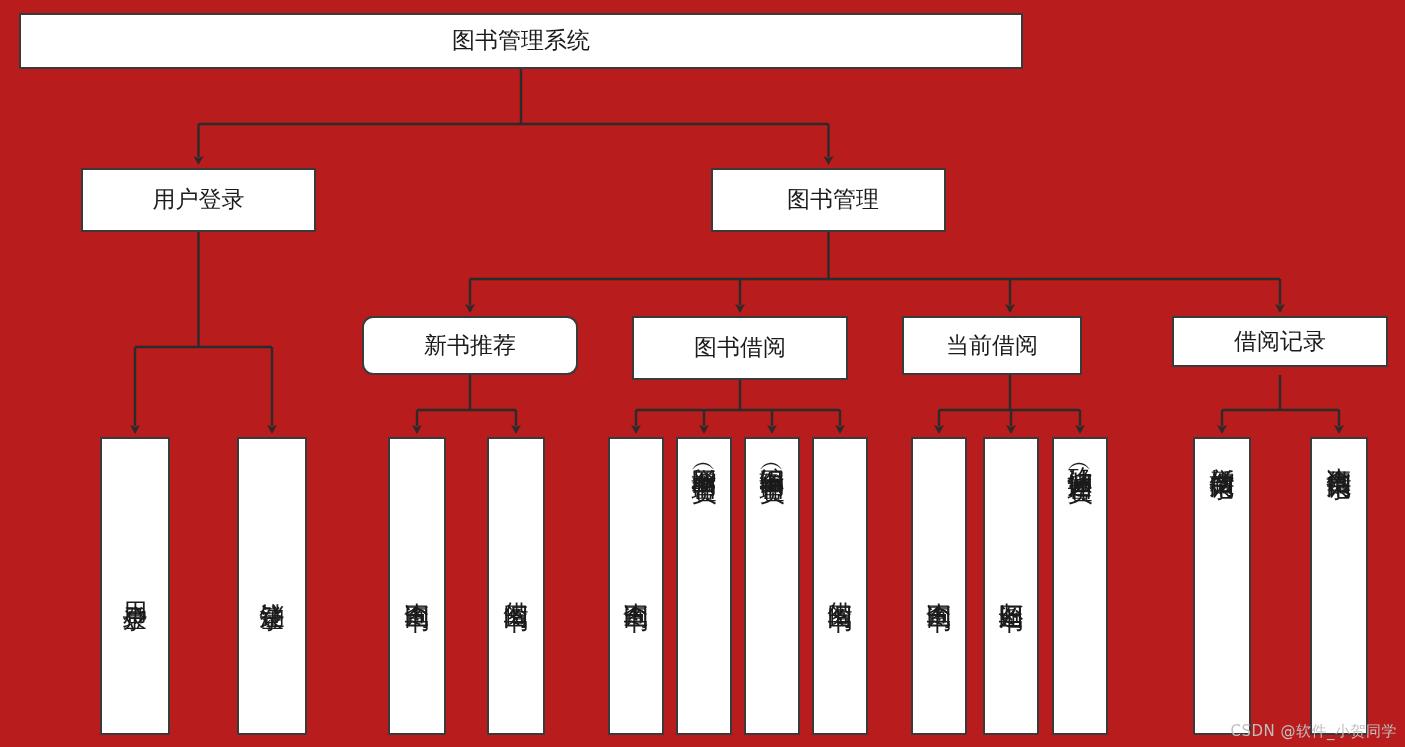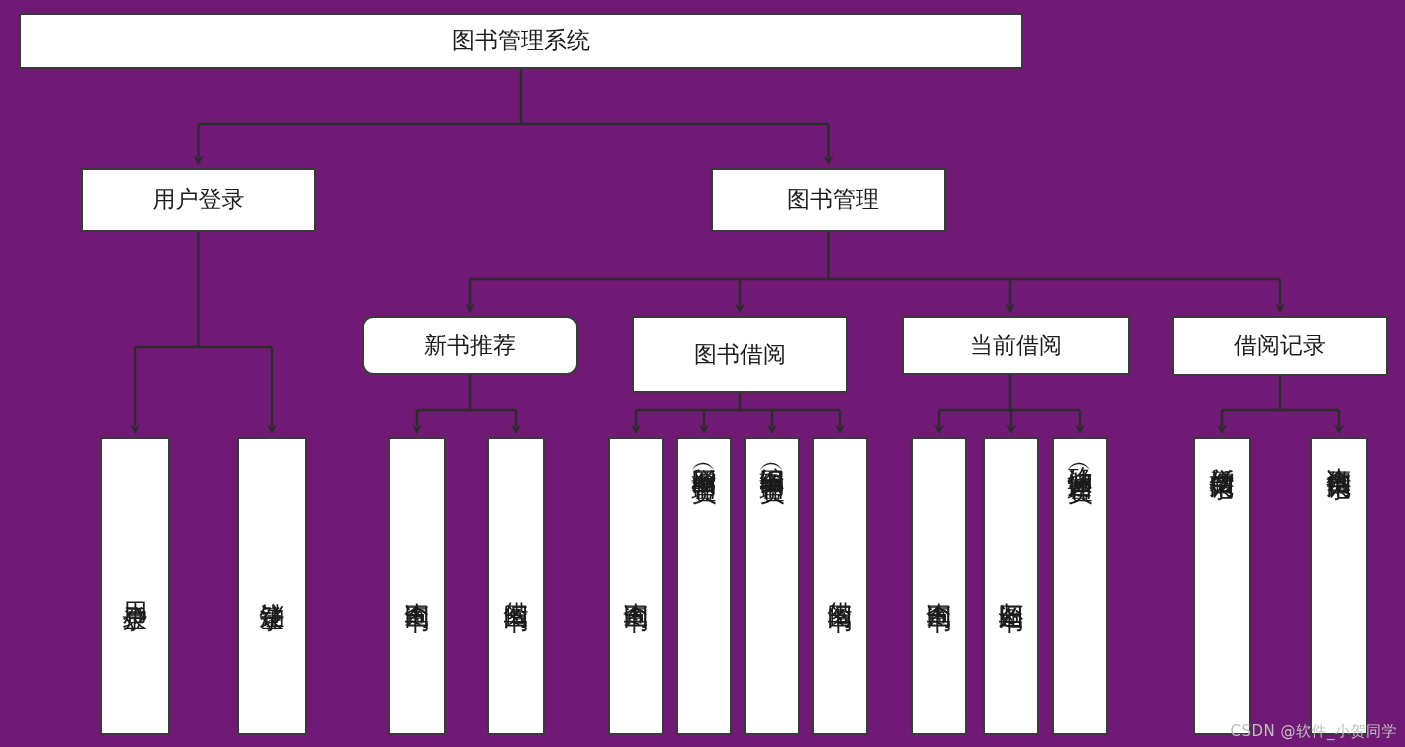--- a/index.html
+++ b/index.html
@@ -10,21 +10,21 @@
   body {
     width: 1405px;
     height: 747px;
     font-family: "DejaVu Sans", "Liberation Sans", sans-serif;
     overflow: hidden;
   }
   #diagram-root {
     position: relative;
     width: 1405px;
     height: 747px;
-    background: #701a75;
+    background: #b91c1c;
   }
   svg#edges {
     position: absolute;
     left: 0;
     top: 0;
     width: 1405px;
     height: 747px;
   }
   .node {
     position: absolute;
@@ -125,27 +125,27 @@
       </div>
       <div class="node horiz" style="left: 81px; top: 168px; width: 235px; height: 64px;">
         <span class="node-label">用户登录</span>
       </div>
       <div class="node horiz" style="left: 711px; top: 168px; width: 235px; height: 64px; padding-left: 9px;">
         <span class="node-label">图书管理</span>
       </div>
       <div class="node horiz" style="left: 362px; top: 316px; width: 216px; height: 59px; border-radius: 11px;">
         <span class="node-label">新书推荐</span>
       </div>
-      <div class="node horiz" style="left: 632px; top: 316px; width: 216px; height: 77px;">
+      <div class="node horiz" style="left: 632px; top: 316px; width: 216px; height: 64px;">
         <span class="node-label">图书借阅</span>
       </div>
-      <div class="node horiz" style="left: 902px; top: 316px; width: 228px; height: 59px;">
+      <div class="node horiz" style="left: 902px; top: 316px; width: 180px; height: 59px;">
         <span class="node-label">当前借阅</span>
       </div>
-      <div class="node horiz" style="left: 1172px; top: 316px; width: 216px; height: 60px;">
+      <div class="node horiz" style="left: 1172px; top: 316px; width: 216px; height: 51px;">
         <span class="node-label">借阅记录</span>
       </div>
       <div class="node vert pad-mid" style="left: 100px; top: 437px; width: 70px; height: 298px;">
         <span class="node-label">用户登录</span>
       </div>
       <div class="node vert pad-mid" style="left: 237px; top: 437px; width: 70px; height: 298px;">
         <span class="node-label">注销登录</span>
       </div>
       <div class="node vert pad-mid" style="left: 388px; top: 437px; width: 58px; height: 298px;">
         <span class="node-label">查询图书</span>

